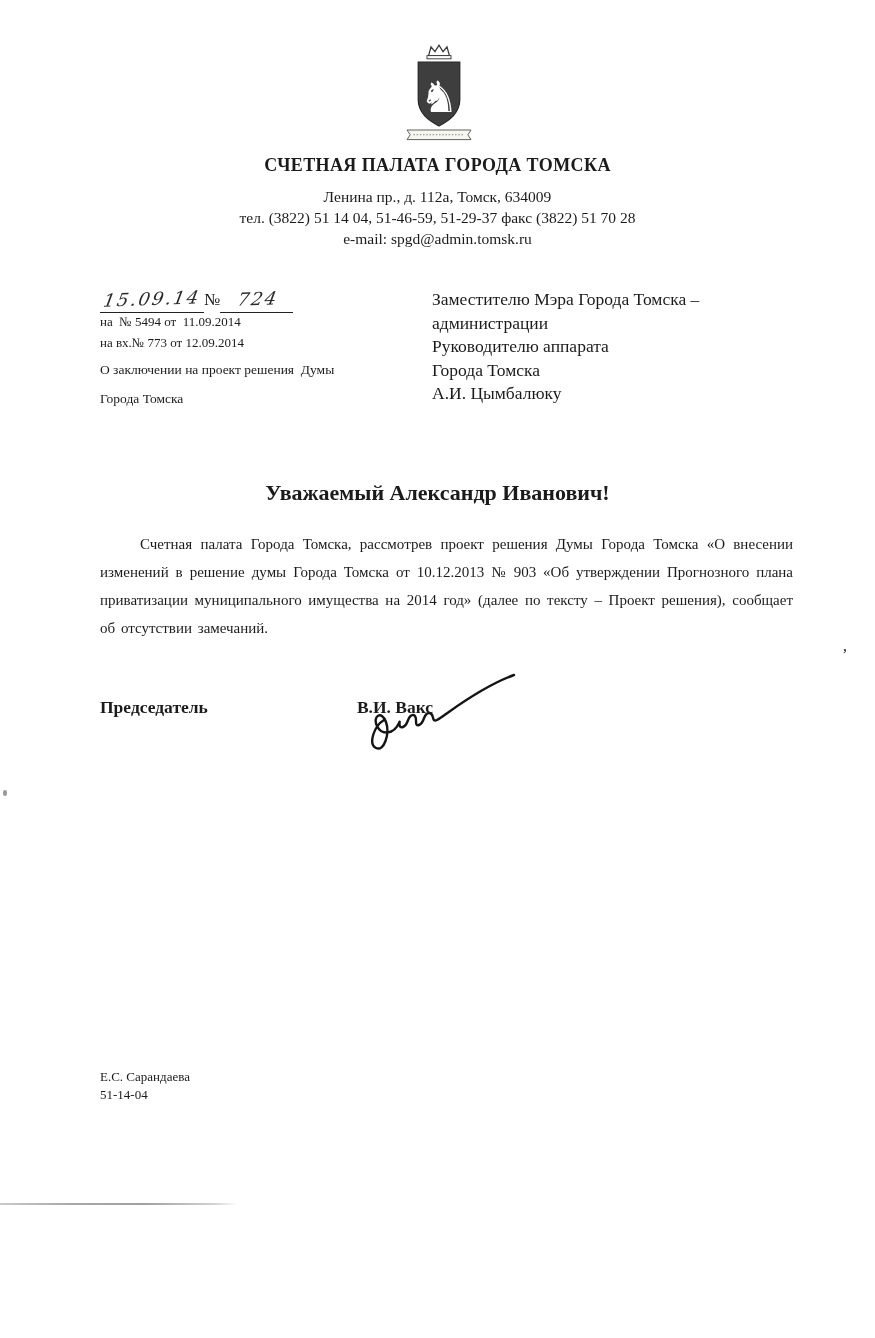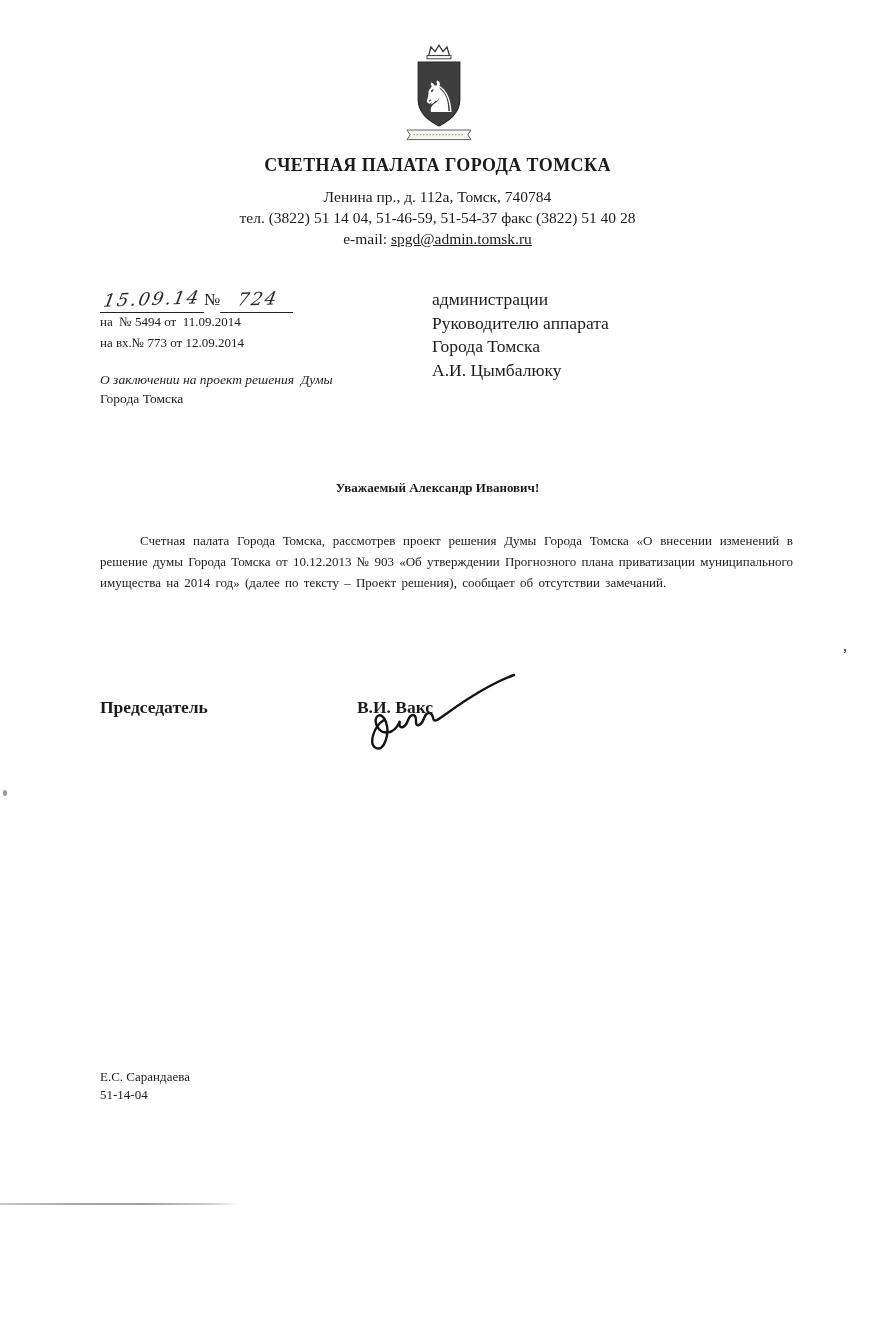--- a/index.html
+++ b/index.html
@@ -15,50 +15,50 @@
   .abs{position:absolute;}
   .center{left:0;width:875px;text-align:center;}
 
   
   .org-name{top:155px;font-size:18px;font-weight:bold;letter-spacing:.4px;}
   .hdr-line{font-size:15.5px;line-height:21px;}
   .hdr-address{top:186px;}
   .hdr-phones{top:207px;}
   .hdr-email{top:228px;}
   .hdr-codes{top:249px;}
-  .email-underline{text-decoration:underline;}
+  .email-underline{}
 
   
   .ref{left:100px;font-size:13px;white-space:pre;}
   .ref-hand{top:288px;font-size:17px;}
   .hw{
     font-family:"DejaVu Serif","Liberation Serif",serif;
     font-style:italic;
     display:inline-block;
     transform:skewX(-12deg) rotate(-2deg);
     letter-spacing:2px;
     color:#2a2a2a;
     font-size:18px;
   }
   .uline{display:inline-block;border-bottom:1.6px solid #222;padding:0 4px 2px 4px;}
   .uline2{display:inline-block;border-bottom:1.6px solid #222;padding:0 14px 2px 18px;}
   .ref-reply{top:314px;}
   .ref-incoming{top:335px;}
   .subject{left:100px;font-size:13.5px;line-height:19px;white-space:pre;}
-  .subject-1{top:370px;font-style:italic;}
+  .subject-1{top:360px;}
   .subject-2{top:389px;}
 
   
   .recipient{left:432px;top:288px;font-size:17.5px;line-height:23.5px;width:400px;}
 
   
-  .salutation{top:480px;font-size:13px;font-weight:bold;}
+  .salutation{top:480px;font-size:22px;font-weight:bold;}
   .body-par{
     left:100px;top:530px;width:693px;
-    font-size:13px;line-height:21px;
+    font-size:15px;line-height:28px;
     text-align:justify;text-indent:40px;
     word-spacing:2px;
   }
 
   
   .sig-title{left:100px;top:697px;font-size:17.5px;font-weight:bold;}
   .sig-name{left:0;top:697px;width:790px;text-align:center;font-size:17.5px;font-weight:bold;}
   .sig-svg{left:360px;top:668px;}
 
   
@@ -89,31 +89,32 @@
 
     <text x="50" y="88" text-anchor="middle" font-family="DejaVu Sans, sans-serif" font-size="54" fill="#ffffff">♞</text>
 
     <g>
       <path d="M10,110 L90,110 L86,116 L90,122 L10,122 L14,116 Z" fill="#f7f7f2" stroke="#5a5a5a" stroke-width="1.2"></path>
       <path d="M18,116 H82" stroke="#8a8a8a" stroke-width="1.4" stroke-dasharray="2,2" fill="none"></path>
     </g>
   </svg>
 
   <div class="abs center org-name">СЧЕТНАЯ ПАЛАТА ГОРОДА ТОМСКА</div>
-  <div class="abs center hdr-line hdr-address">Ленина пр., д. 112а, Томск, 740784</div>
-  <div class="abs center hdr-line hdr-phones">тел. (3822) 51 14 04, 51-46-59, 51-54-37 факс (3822) 51 40 28</div>
+  <div class="abs center hdr-line hdr-address">Ленина пр., д. 112а, Томск, 634009</div>
+  <div class="abs center hdr-line hdr-phones">тел. (3822) 51 14 04, 51-46-59, 51-29-37 факс (3822) 51 70 28</div>
   <div class="abs center hdr-line hdr-email"><span>e-mail: </span><span class="email-underline">spgd@admin.tomsk.ru</span></div>
 
   <div class="abs ref ref-hand"><span class="uline"><span class="hw">15.09.14</span></span><span>№</span><span class="uline2"><span class="hw">724</span></span></div>
   <div class="abs ref ref-reply">на  № 5494 от  11.09.2014</div>
   <div class="abs ref ref-incoming">на вх.№ 773 от 12.09.2014</div>
   <div class="abs subject subject-1">О заключении на проект решения  Думы</div>
   <div class="abs subject subject-2">Города Томска</div>
 
   <div class="abs recipient">
+    <div>Заместителю Мэра Города Томска –</div>
     <div>администрации</div>
     <div>Руководителю аппарата</div>
     <div>Города Томска</div>
     <div>А.И. Цымбалюку</div>
   </div>
 
   <div class="abs center salutation">Уважаемый Александр Иванович!</div>
   <div class="abs body-par">Счетная палата Города Томска, рассмотрев проект решения Думы Города Томска «О внесении изменений в решение думы Города Томска от 10.12.2013 № 903 «Об утверждении Прогнозного плана приватизации муниципального имущества на 2014 год» (далее по тексту – Проект решения), сообщает об отсутствии замечаний.</div>
 
   <div class="abs sig-title">Председатель</div>

